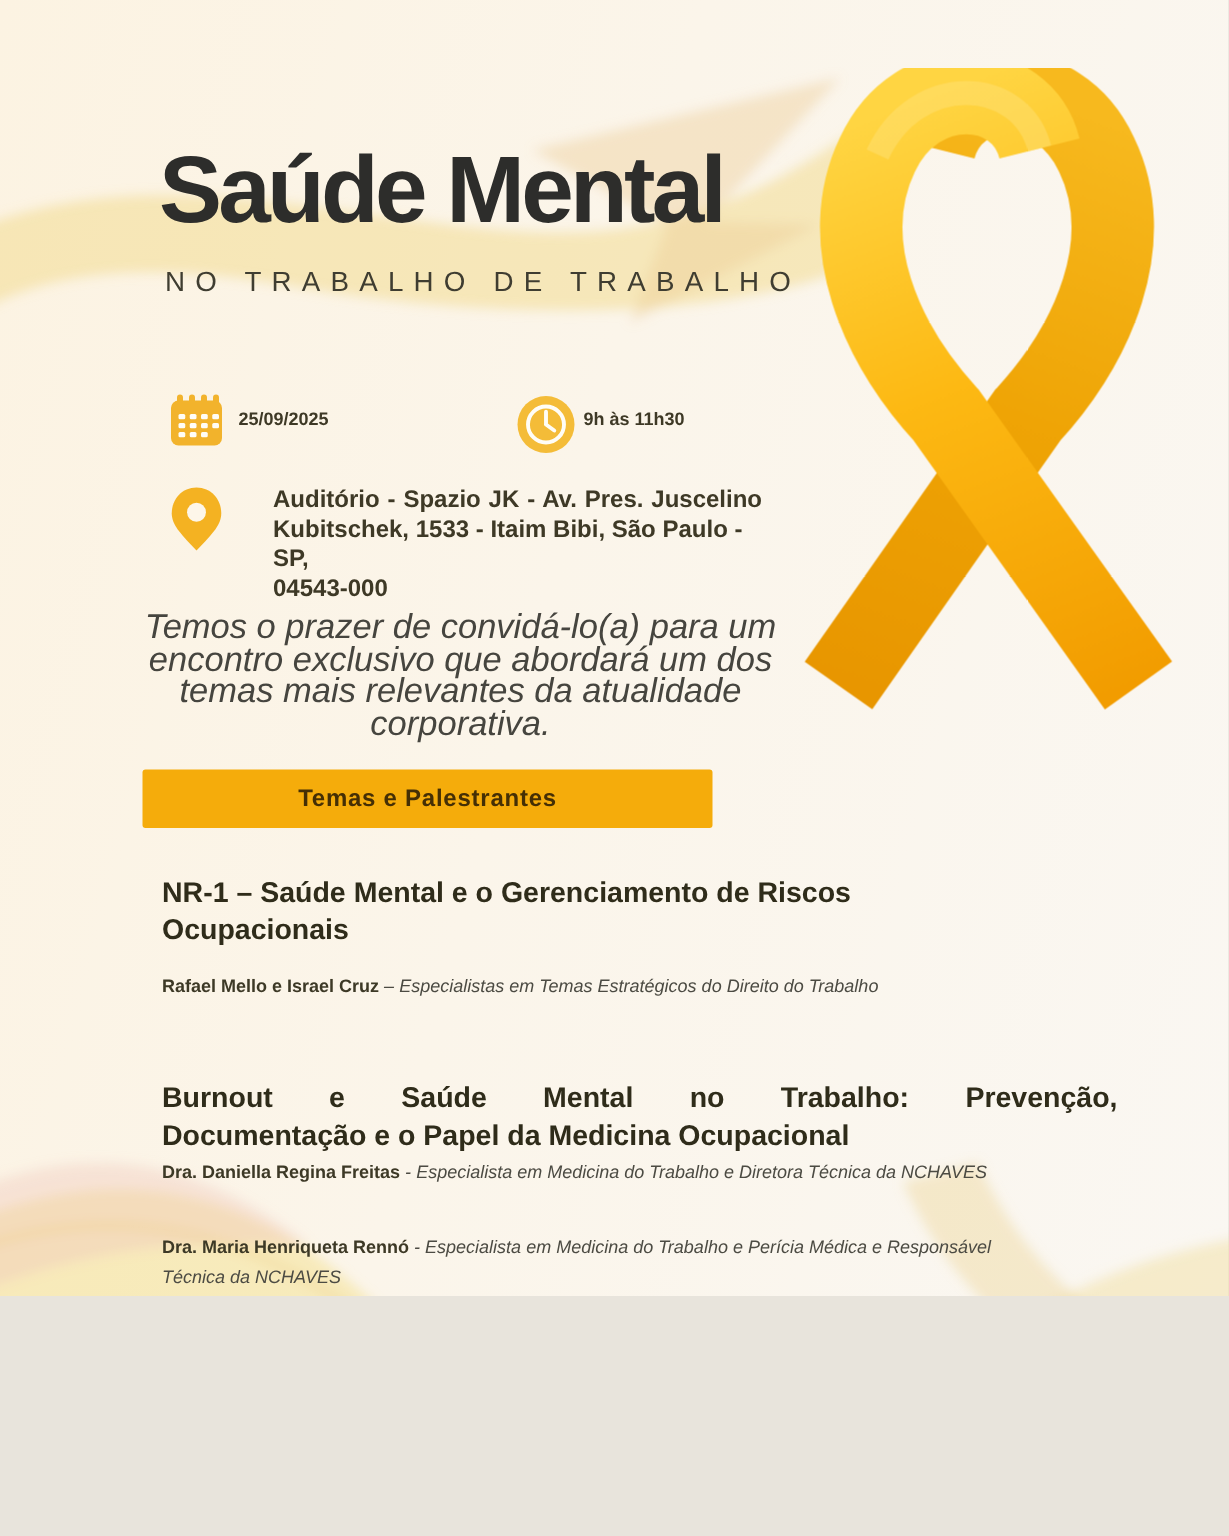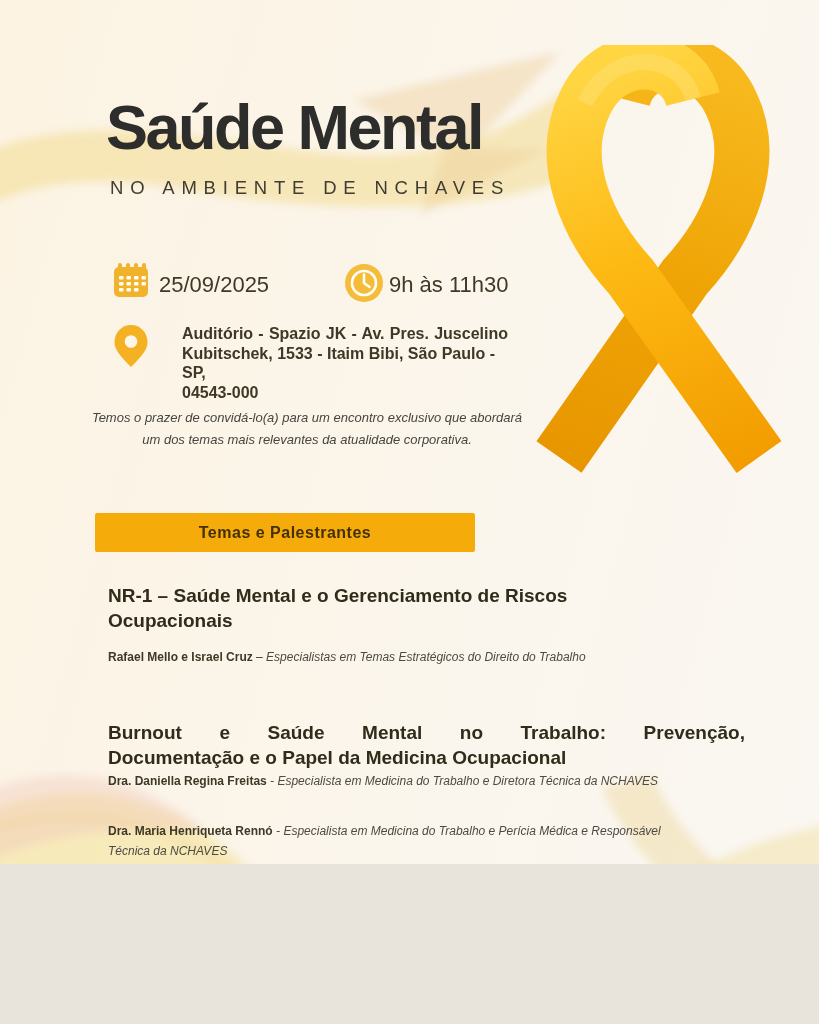--- a/index.html
+++ b/index.html
@@ -9,32 +9,32 @@
   svg{display:block;}
 
   .bg-decor{left:0;top:0;z-index:0;}
   .ribbon{left:515px;top:45px;z-index:1;}
 
   .title{left:106px;top:96px;z-index:2;font-size:63px;font-weight:700;letter-spacing:-2.5px;
     color:#2D2D2B;line-height:1;margin:0;}
   .subtitle{left:110px;top:177px;z-index:2;font-size:18.5px;font-weight:500;letter-spacing:6.8px;
     color:#3F3D31;}
 
-  .info-text{z-index:2;font-size:22px;font-weight:400;color:#3E3926;}
+  .info-text{z-index:2;font-size:12px;font-weight:700;color:#3E3926;}
   .icon-cal{left:112px;top:262px;z-index:2;}
   .date-text{left:159px;top:272px;}
   .icon-clock{left:344px;top:263px;z-index:2;}
   .time-text{left:389px;top:272px;}
   .icon-pin{left:113px;top:324px;z-index:2;}
   .address{left:158px;top:324px;width:326px;font-size:16px;font-weight:700;color:#3E3926;
     line-height:19.5px;z-index:2;margin-left:24px;}
   .stretch{display:block;text-align-last:justify;}
   .line{display:block;}
 
-  .invite{left:82px;top:407px;width:450px;z-index:2;margin:0;font-size:13px;font-style:italic;
+  .invite{left:82px;top:407px;width:450px;z-index:2;margin:0;font-size:23px;font-style:italic;
     color:#46453F;text-align:center;line-height:21.5px;}
 
   .banner{left:95px;top:513px;width:380px;height:39px;z-index:2;background:#F5AC0B;
     border-radius:2px;display:flex;align-items:center;justify-content:center;}
   .banner span{font-size:16px;font-weight:700;color:#452F05;letter-spacing:0.5px;}
 
   .topic{z-index:2;margin:0;font-size:19px;font-weight:700;color:#2F2C1A;line-height:25px;}
   .topic1{left:108px;top:583px;width:540px;}
   .topic2{left:108px;top:720px;width:637px;}
 
@@ -88,21 +88,21 @@
           <stop offset="0.5" stop-color="#EFA405"></stop>
           <stop offset="1" stop-color="#E89600"></stop>
       </linearGradient>
     </defs>
     <path d="M108,54 C120,6 190,2 216,58 C244,116 214,184 170,232 L44,412" fill="none" stroke="url(#rg2)" stroke-width="55" stroke-linecap="butt"></path>
     <path d="M178,54 C166,6 96,2 70,58 C42,116 72,184 116,232 L244,412" fill="none" stroke="url(#rg1)" stroke-width="55" stroke-linecap="butt"></path>
     <path d="M178,54 C166,6 96,2 70,58" fill="none" stroke="#FFE27A" stroke-width="16" opacity="0.45"></path>
   </svg>
 
   <h1 class="abs title">Saúde Mental</h1>
-  <div class="abs subtitle">NO AMBIENTE DE NCHAVES</div>
+  <div class="abs subtitle">NO TRABALHO DE TRABALHO</div>
 
   <svg class="abs icon-cal" width="38" height="38" viewBox="0 0 38 38">
     <rect x="6" y="1" width="4" height="8" rx="2" fill="#F2B32C"></rect>
     <rect x="14" y="1" width="4" height="8" rx="2" fill="#F2B32C"></rect>
     <rect x="22" y="1" width="4" height="8" rx="2" fill="#F2B32C"></rect>
     <rect x="30" y="1" width="4" height="8" rx="2" fill="#F2B32C"></rect>
     <rect x="2" y="5" width="34" height="30" rx="5" fill="#F2B32C"></rect>
     <g fill="#FFFDF6">
       <rect x="7" y="14" width="4.5" height="3.5" rx="1"></rect>
         <rect x="14.5" y="14" width="4.5" height="3.5" rx="1"></rect>

